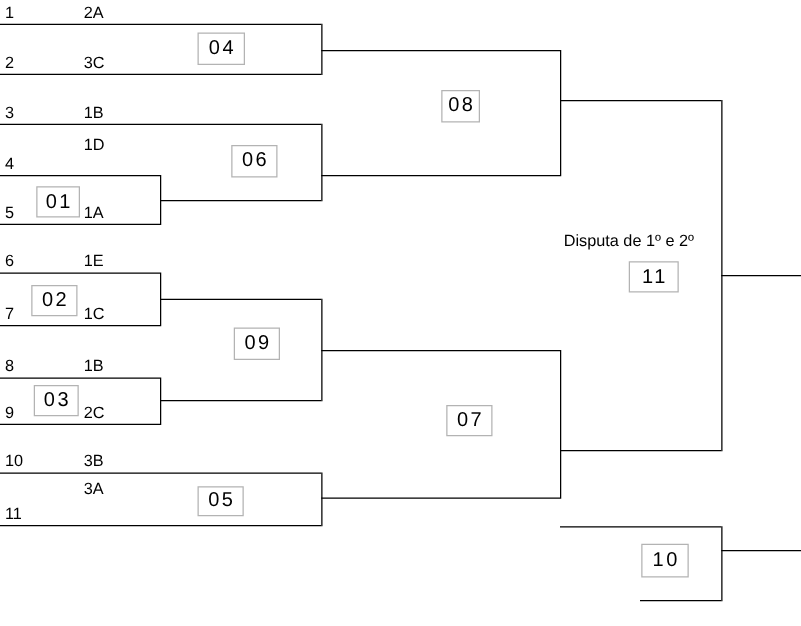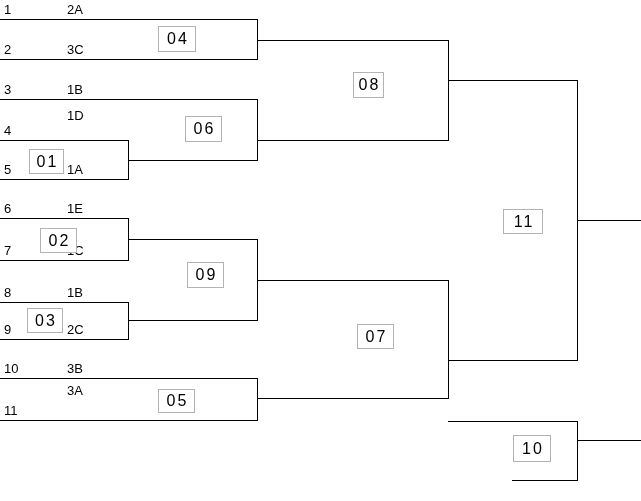--- a/index.html
+++ b/index.html
@@ -44,31 +44,32 @@
   <span class="seed-num" style="top:286px">8</span>
   <span class="seed-team" style="top:286px">1B</span>
   <span class="seed-num" style="top:323px">9</span>
   <span class="seed-team" style="top:323px">2C</span>
   <span class="seed-num" style="top:362px">10</span>
   <span class="seed-team" style="top:362px">3B</span>
   <span class="seed-num" style="top:404px">11</span>
   <span class="seed-team" style="top:384px">3A</span>
 
   <div class="mbox" style="left:29px;top:149px;width:35px;height:25px">01</div>
-  <div class="mbox" style="left:40px;top:228px;width:37px;height:25px">02</div>
+  <div class="mbox" style="left:25px;top:228px;width:37px;height:25px">02</div>
   <div class="mbox" style="left:27px;top:308px;width:36px;height:25px">03</div>
   <div class="mbox" style="left:158px;top:26px;width:38px;height:26px">04</div>
   <div class="mbox" style="left:158px;top:389px;width:37px;height:24px">05</div>
   <div class="mbox" style="left:185px;top:116px;width:37px;height:26px">06</div>
   <div class="mbox" style="left:187px;top:262px;width:37px;height:26px">09</div>
   <div class="mbox" style="left:353px;top:72px;width:31px;height:26px">08</div>
   <div class="mbox" style="left:357px;top:324px;width:37px;height:25px">07</div>
   <div class="mbox" style="left:513px;top:435px;width:38px;height:27px">10</div>
   <div class="mbox" style="left:503px;top:209px;width:40px;height:25px">11</div>
 
+  <div class="caption" style="left:451px;top:185px">Disputa de 1º e 2º</div>
 
   <div id="lines">
       <div class="hline" style="left: 0px; top: 19px; width: 257px;"></div>
       <div class="hline" style="left: 0px; top: 59px; width: 257px;"></div>
       <div class="hline" style="left: 0px; top: 99px; width: 257px;"></div>
       <div class="hline" style="left: 0px; top: 140px; width: 128px;"></div>
       <div class="hline" style="left: 0px; top: 179px; width: 128px;"></div>
       <div class="hline" style="left: 0px; top: 218px; width: 128px;"></div>
       <div class="hline" style="left: 0px; top: 260px; width: 128px;"></div>
       <div class="hline" style="left: 0px; top: 302px; width: 128px;"></div>

